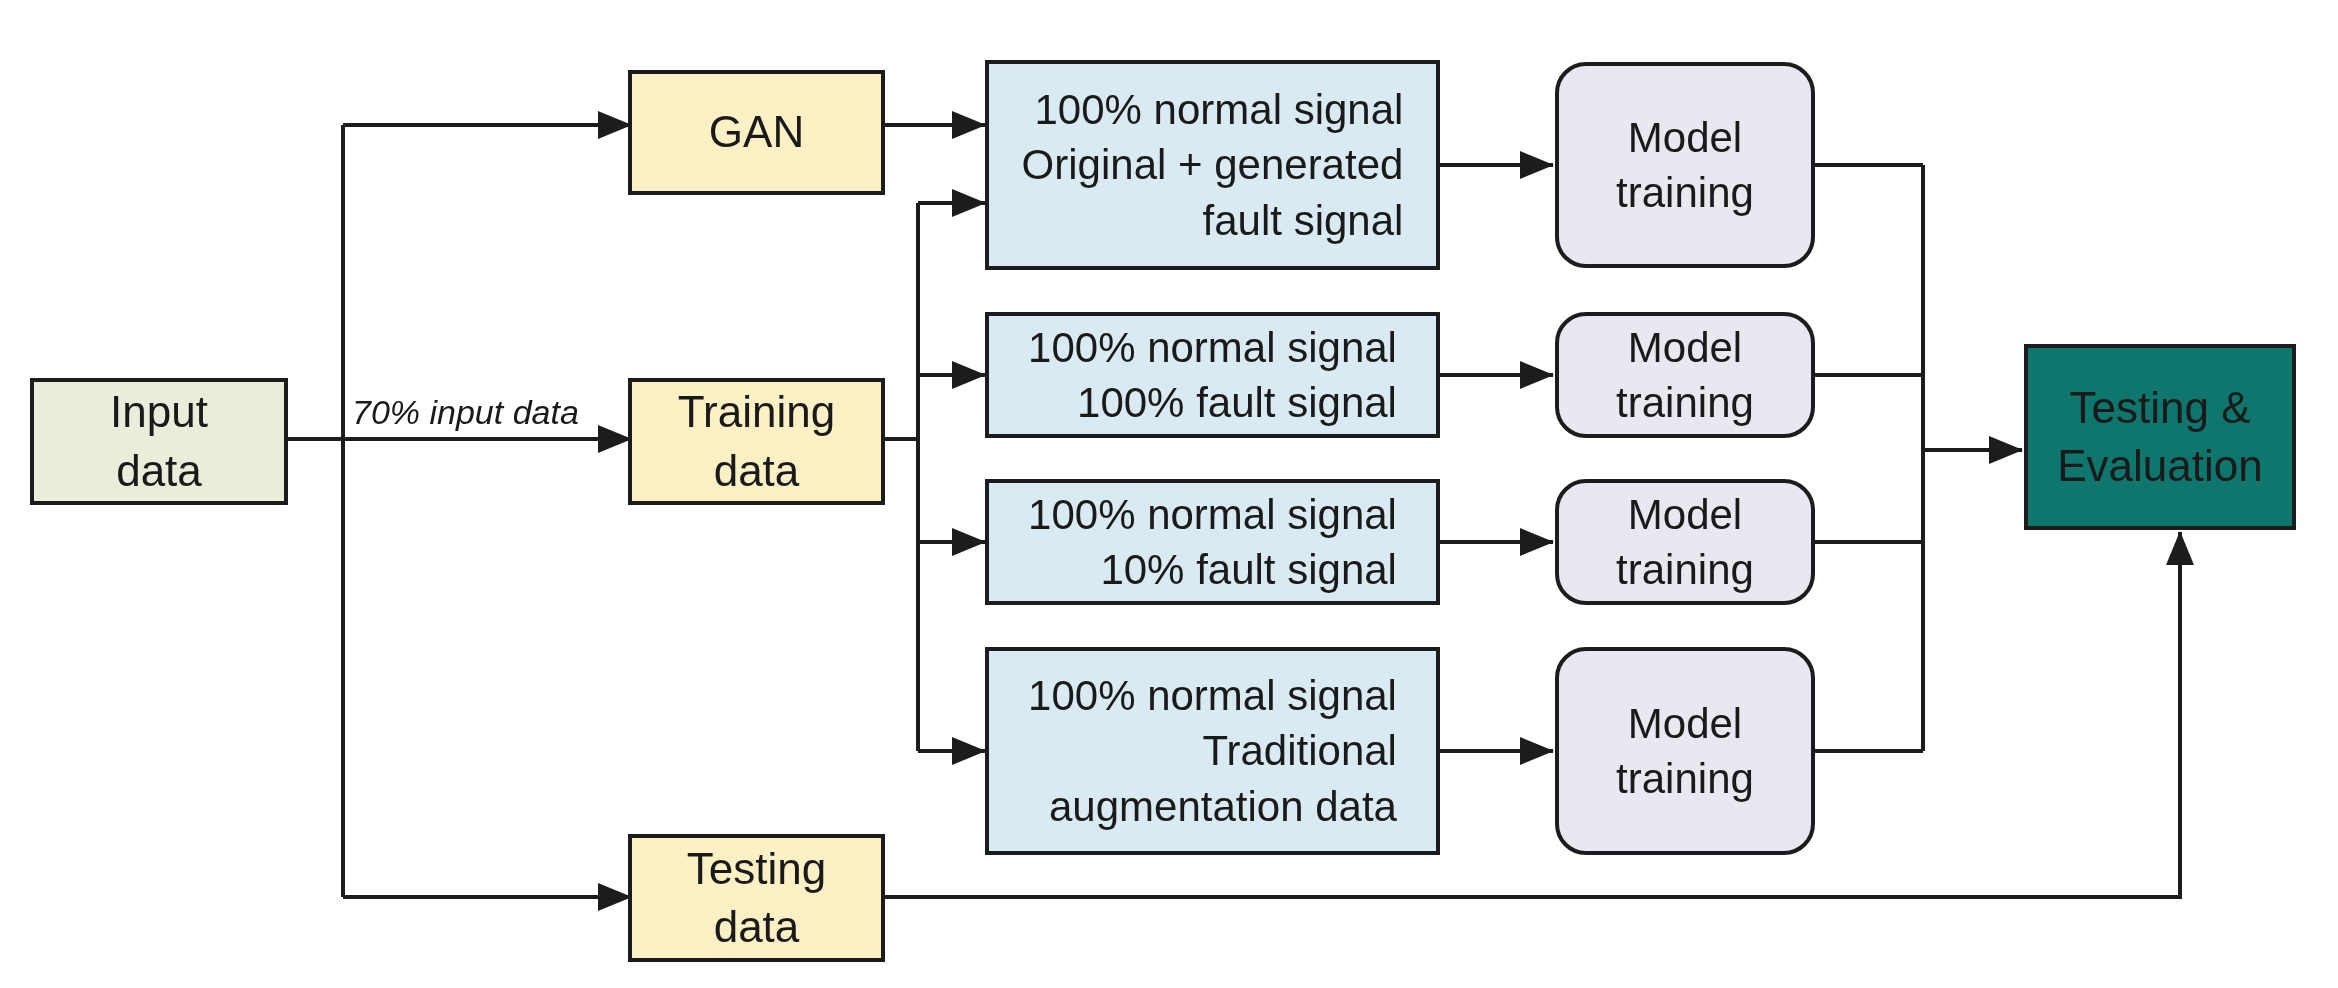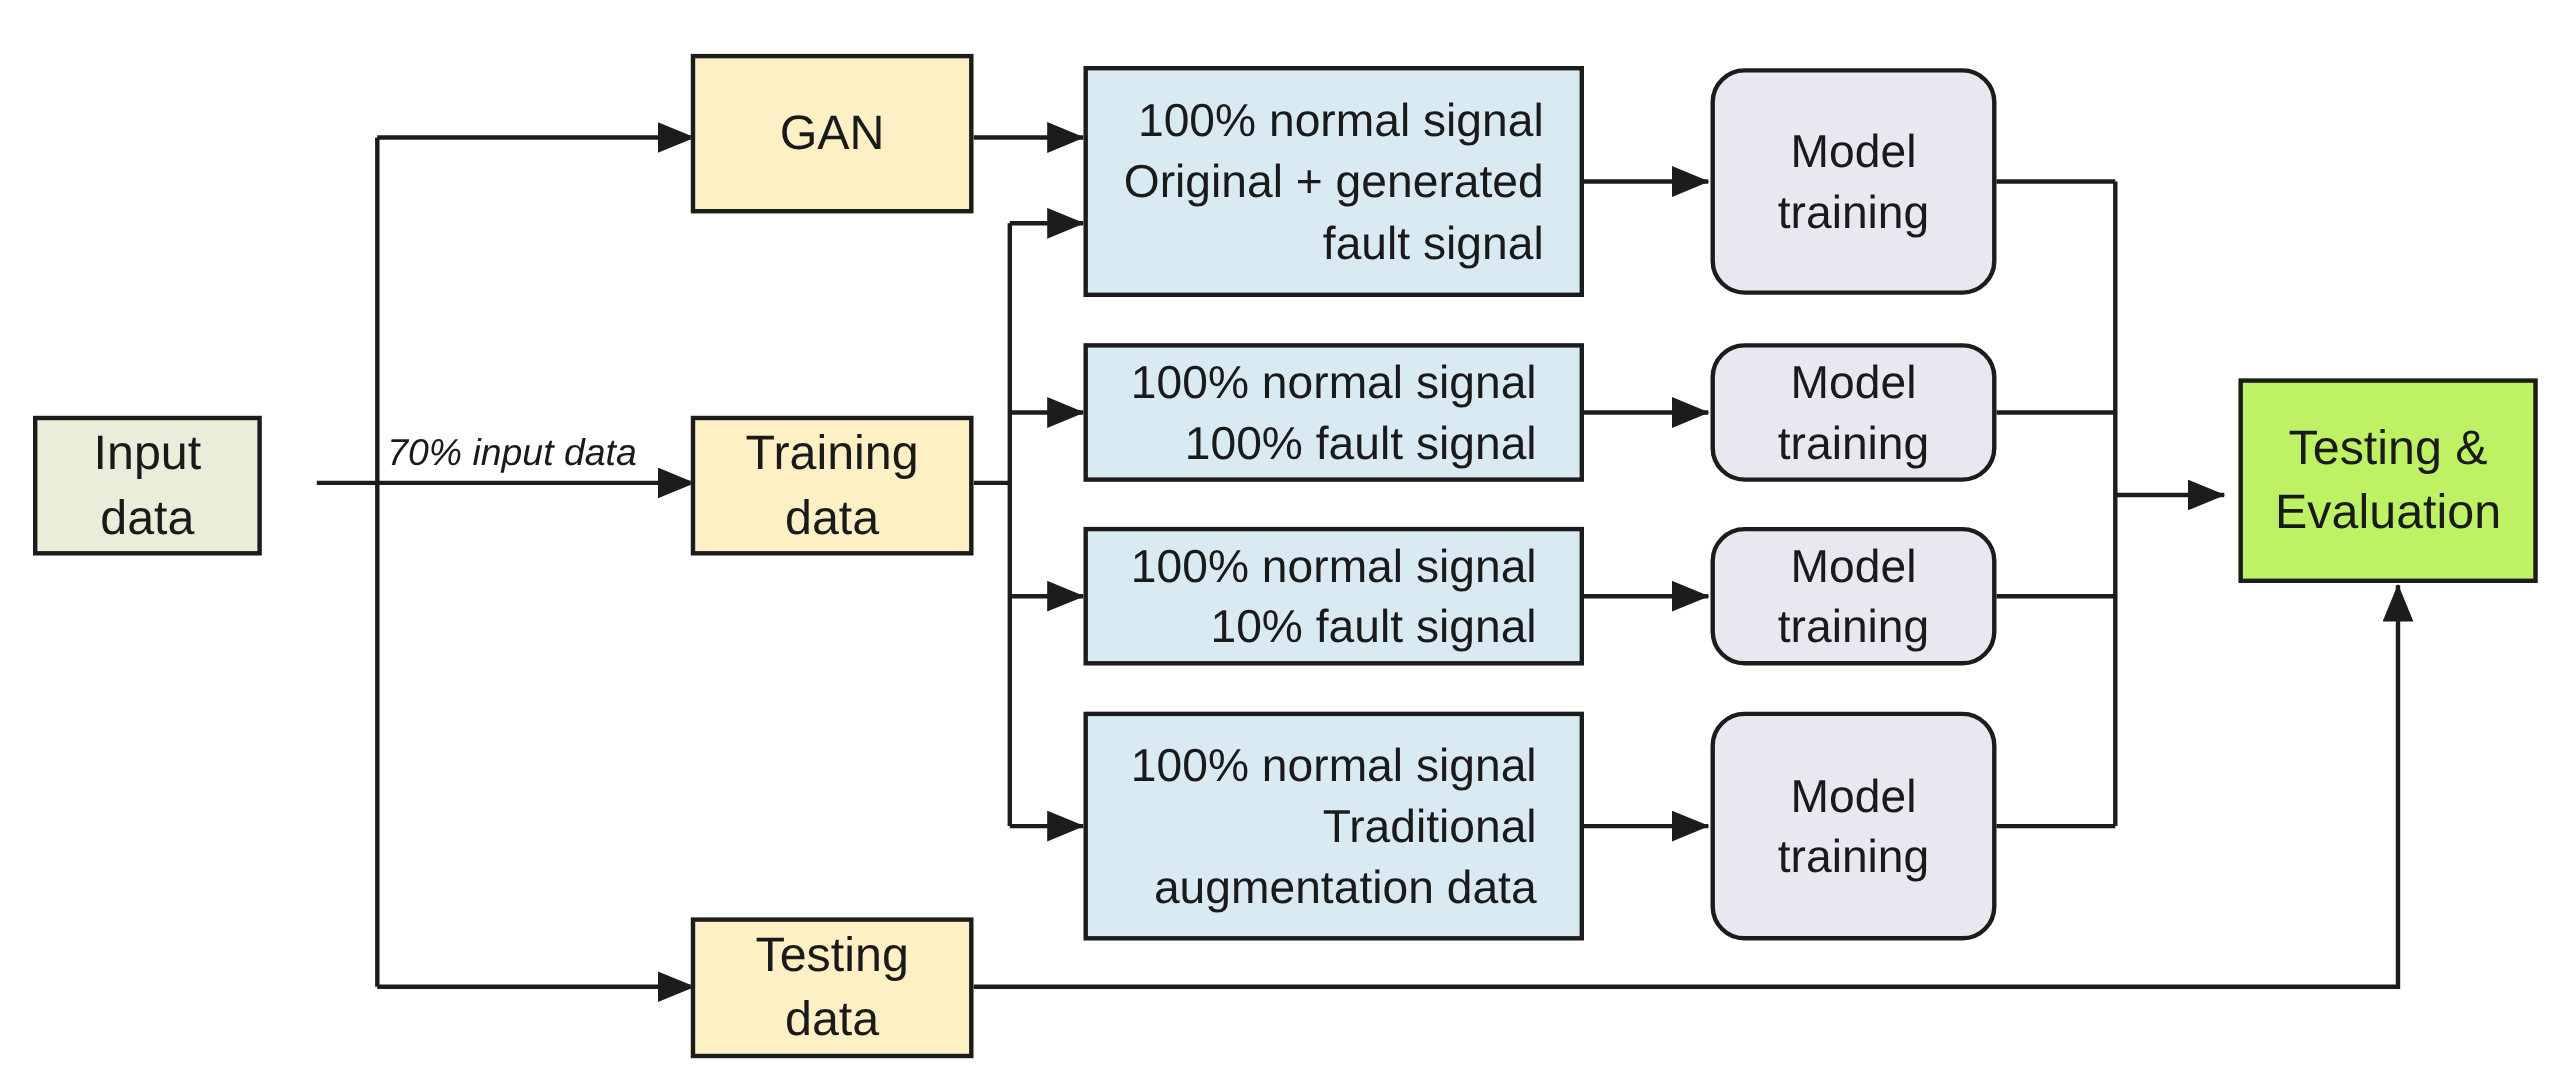--- a/index.html
+++ b/index.html
@@ -31,21 +31,21 @@
     align-items: center;
     justify-content: center;
     text-align: center;
     white-space: pre-line;
     line-height: 1.32;
   }
   .node.green    { background: #e9eedb; font-size: 44px; }
   .node.yellow   { background: #fdf0c5; font-size: 44px; }
   .node.blue     { background: #d9eaf2; font-size: 42px; text-align: right; }
   .node.lavender { background: #eae7f1; font-size: 42px; border-radius: 31px; }
-  .node.pink     { background: #bef264; font-size: 44px; margin-left: 11px; }
+  .node.pink     { background: #0f766e; font-size: 44px; }
 
   .edge-label {
     position: absolute;
     font-size: 34px;
     line-height: 1.35;
     white-space: pre-line;
     color: #1a1a1a;
   }
   .edge-label.center { text-align: center; }
 </style>
@@ -75,24 +75,24 @@
       <path d="M1440 165 H1553" marker-end="url(#arrow)"></path>
       <path d="M1440 375 H1553" marker-end="url(#arrow)"></path>
       <path d="M1440 542 H1553" marker-end="url(#arrow)"></path>
       <path d="M1440 751 H1553" marker-end="url(#arrow)"></path>
       <path d="M1815 165 H1923 M1815 375 H1923 M1815 542 H1923 M1815 751 H1923 M1923 165 V751"></path>
       <path d="M1923 450 H2022" marker-end="url(#arrow)"></path>
       <path d="M885 897 H2180 V532" marker-end="url(#arrow)"></path>
     </g>
   </svg>
 
-  <div class="node green" style="left:30px; top:378px; width:208px; height:127px;">Input
+  <div class="node green" style="left:30px; top:378px; width:258px; height:127px;">Input
 data</div>
 
-  <div class="node yellow" style="left:628px; top:49px; width:257px; height:145px;">GAN</div>
+  <div class="node yellow" style="left:628px; top:70px; width:257px; height:125px;">GAN</div>
 
   <div class="node yellow" style="left:628px; top:378px; width:257px; height:127px;">Training
 data</div>
 
   <div class="node yellow" style="left:628px; top:834px; width:257px; height:128px;">Testing
 data</div>
 
   <div class="node blue" style="left:985px; top:60px; width:455px; height:210px;">100% normal signal
 Original + generated
 fault signal</div>

